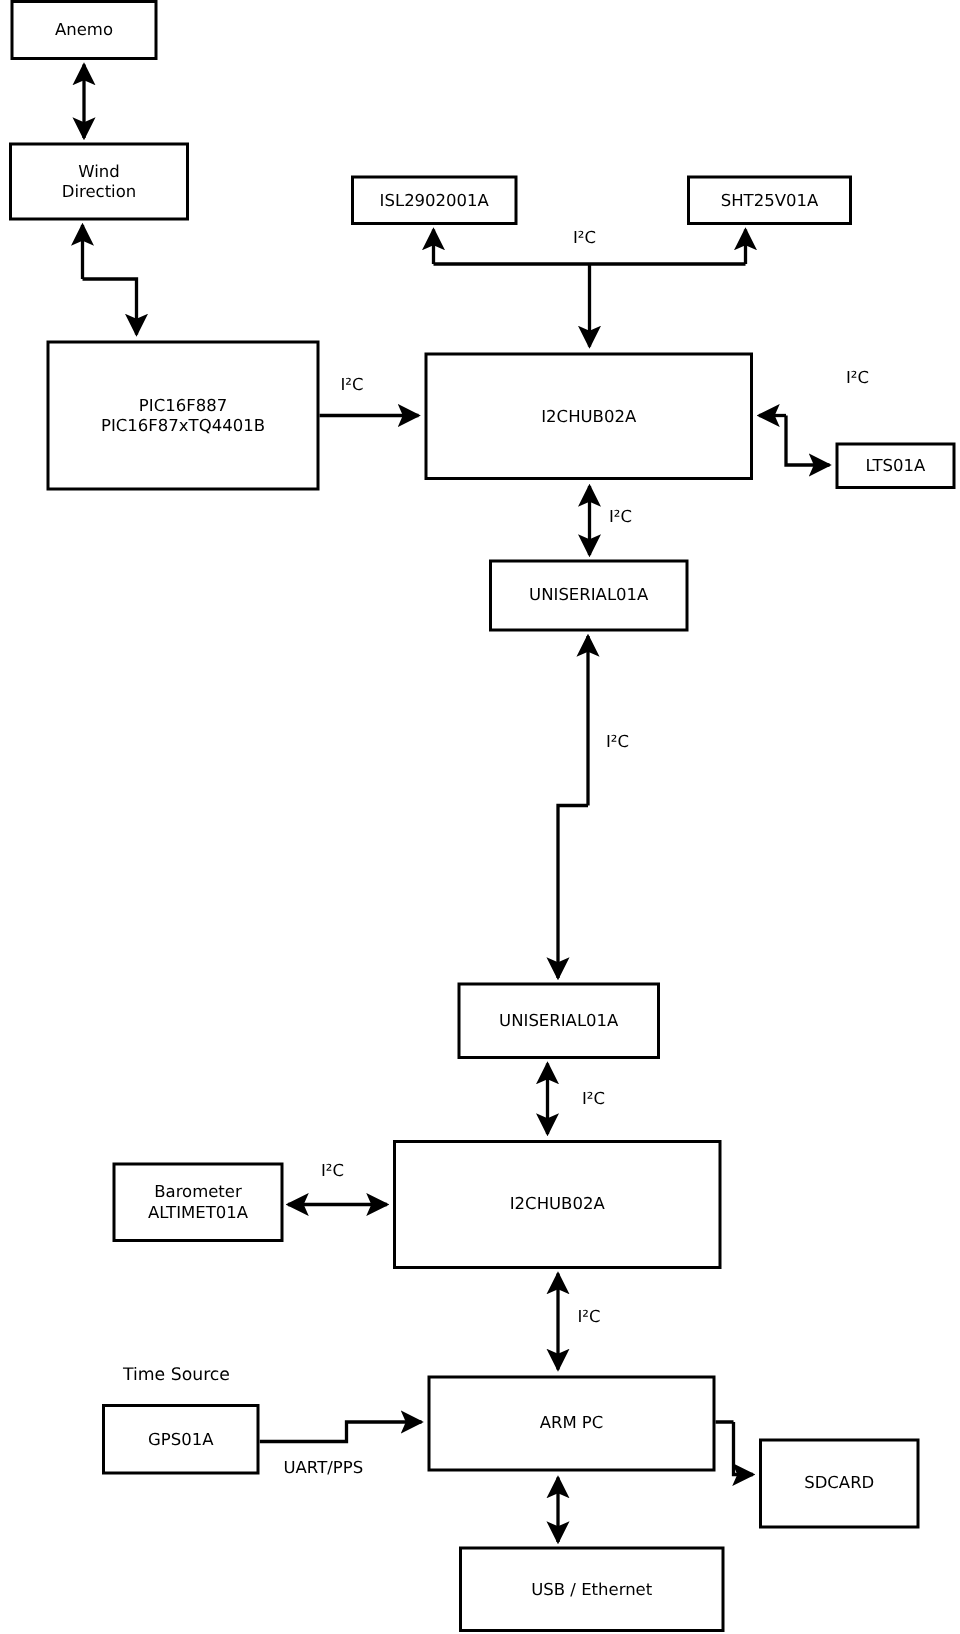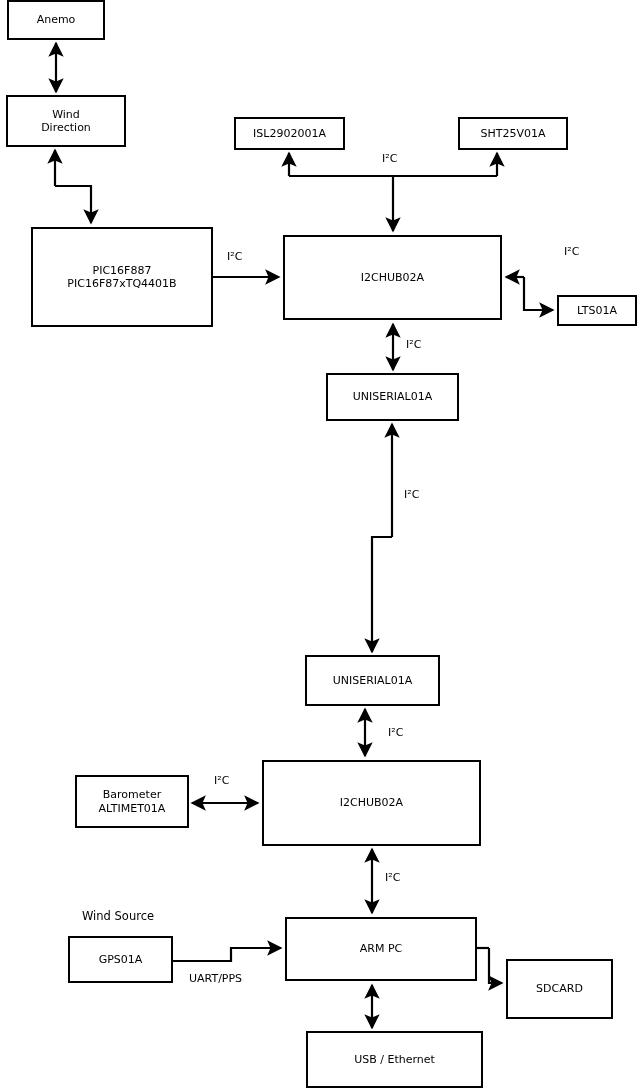--- a/index.html
+++ b/index.html
@@ -185,15 +185,15 @@
   <div class="edge-label" style="left:404px; top:489px;">I²C</div>
 
   <div class="edge-label" style="left:388px; top:727px;">I²C</div>
 
   <div class="edge-label" style="left:214px; top:775px;">I²C</div>
 
   <div class="edge-label" style="left:385px; top:872px;">I²C</div>
 
   <div class="edge-label" style="left:189px; top:973px;">UART/PPS</div>
 
-  <div class="free-label" style="left:82px; top:911px;">Wind Source</div>
+  <div class="free-label" style="left:82px; top:911px;">Time Source</div>
 
 </div>
 
 </body></html>

